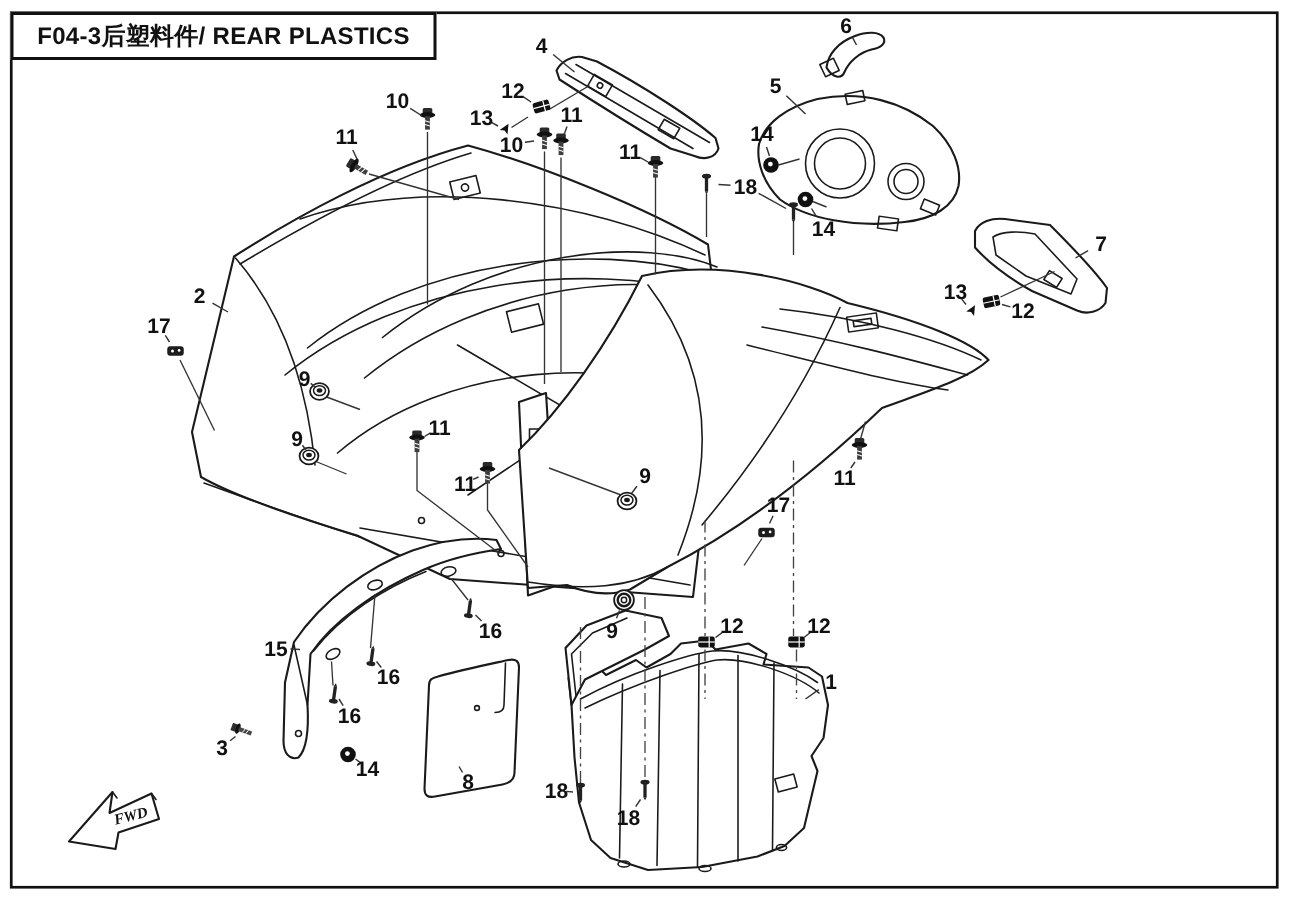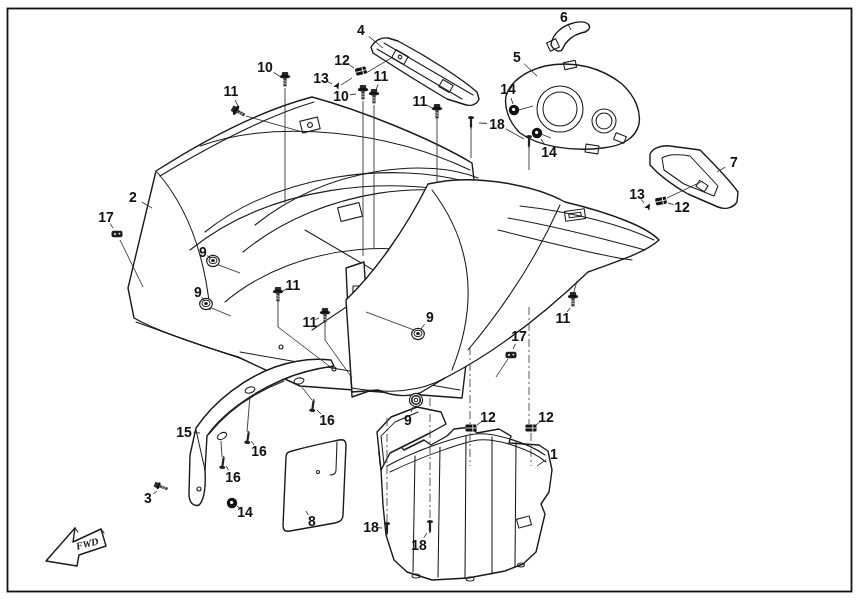--- a/index.html
+++ b/index.html
@@ -14,20 +14,21 @@
   .thin{fill:none;stroke:#333;stroke-width:0.9;}
   .axis{fill:none;stroke:#444;stroke-width:0.9;stroke-dasharray:8 3 2 3;}
   .leader{stroke:#333;stroke-width:0.95;}
   .callout{font:bold 14px "Liberation Sans",sans-serif;text-anchor:middle;fill:#111;}
   .fwd{font:italic bold 10px "Liberation Serif",serif;fill:#111;}
 </style>
 </head>
 <body>
 
 <div id="page">
+  <div id="title-box">F04-3后塑料件/ REAR PLASTICS</div>
 
   <svg id="diagram" width="860" height="600" viewBox="0 0 860 600">
     <defs>
       <g id="sym-screw-flange">
         <rect x="-3.2" y="-8" width="6.4" height="4.5" rx="1" fill="#2a2a2a"></rect>
         <ellipse cx="0" cy="-3.4" rx="5.2" ry="1.9" fill="#111"></ellipse>
         <rect x="-1.6" y="-2.6" width="3.2" height="9" fill="#3d3d3d"></rect>
         <line x1="-1.6" y1="0.5" x2="1.6" y2="1.5" stroke="#fff" stroke-width="0.7"></line>
         <line x1="-1.6" y1="3" x2="1.6" y2="4" stroke="#fff" stroke-width="0.7"></line>
       </g>

